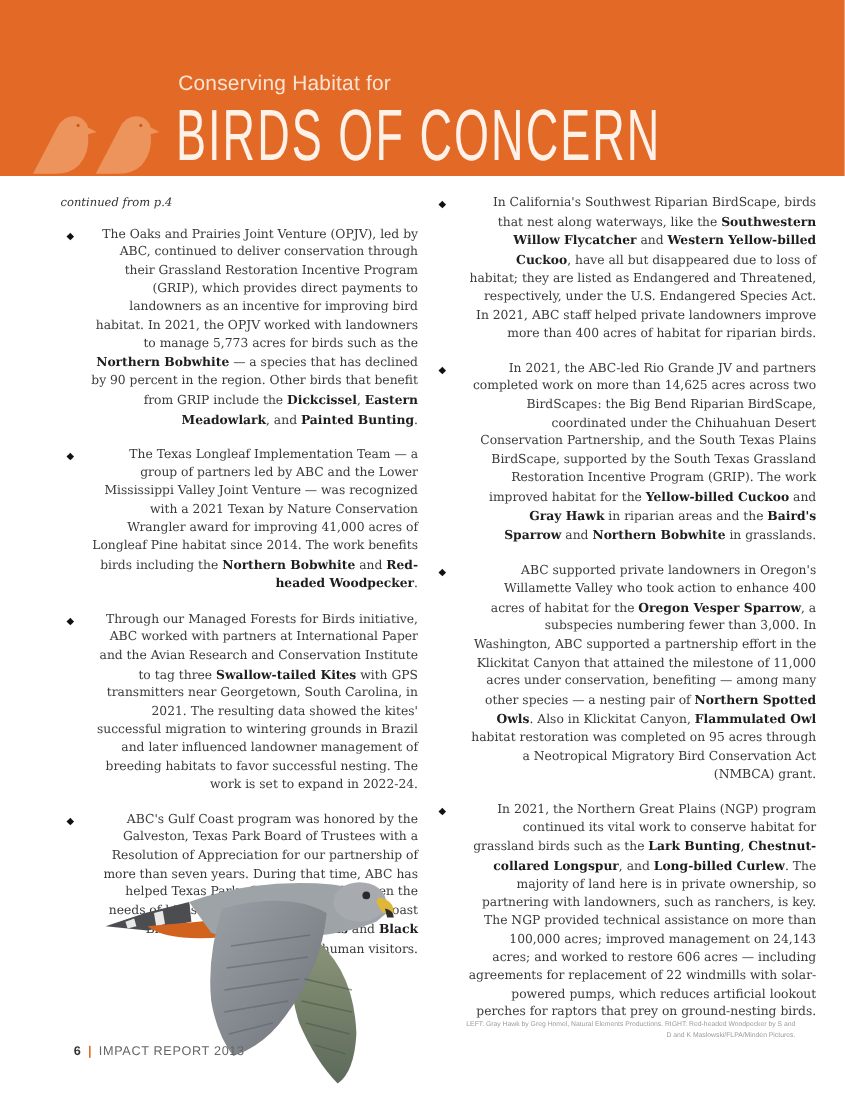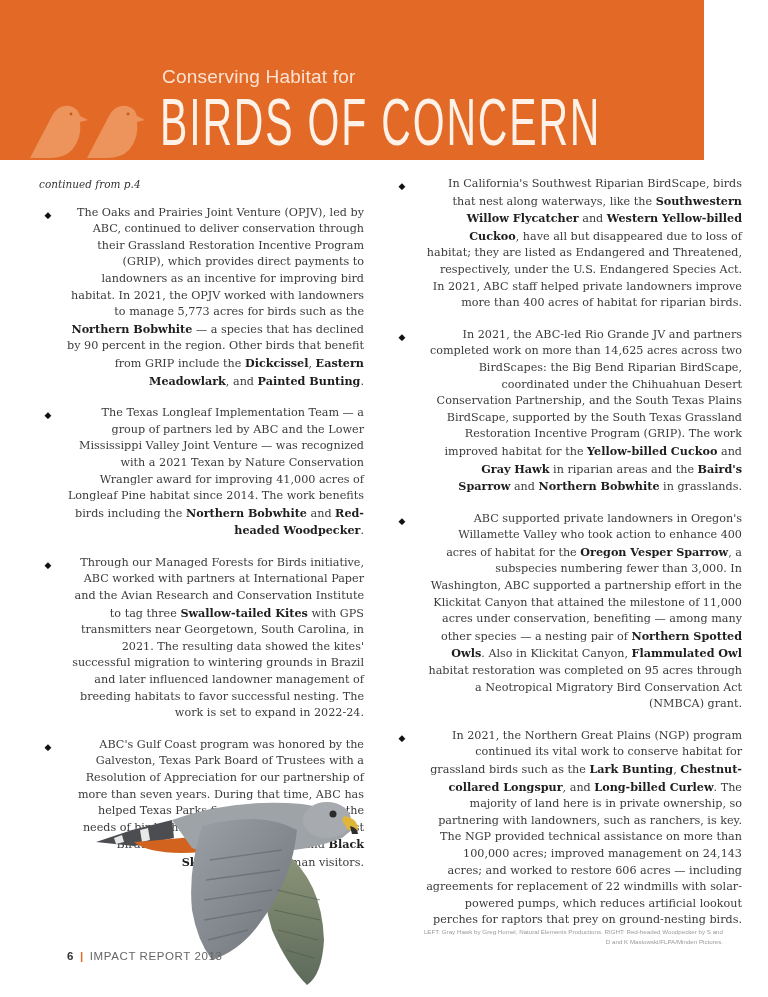--- a/index.html
+++ b/index.html
@@ -3,21 +3,21 @@
   <meta charset="utf-8">
   <style>
     html, body { margin: 0; padding: 0; }
     body {
       width: 768px; height: 997px; position: relative; overflow: hidden;
       background: #ffffff;
       font-family: "DejaVu Serif", "Liberation Serif", serif;
       color: #3b3b3b;
     }
     .banner {
-      position: absolute; left: 0; top: 0; width: 704px; height: 160px;
+      position: absolute; left: 0; top: 0; width: 768px; height: 160px;
       background: #e26a26;
       overflow: hidden;
     }
     .banner .subtitle {
       position: absolute; left: 162px; top: 66px;
       font-family: "Liberation Sans", "DejaVu Sans", sans-serif;
       font-size: 19px; color: #fbe3d3; letter-spacing: 0.2px;
     }
     .banner .title {
       position: absolute; left: 160px; top: 84px;
@@ -25,21 +25,21 @@
       font-size: 66px; line-height: 76px; color: #fdf1e8;
       font-weight: normal; letter-spacing: 3px;
       transform: scaleX(0.62); transform-origin: left top;
       white-space: nowrap;
       -webkit-text-stroke: 0px;
     }
     .bird-sil { position: absolute; top: 98px; }
     .bird-sil svg { display: block; }
 
     .col { position: absolute; font-size: 11.2px; line-height: 16.6px; }
-    .col-left { left: 14px; top: 176px; width: 350px; }
+    .col-left { left: 30px; top: 176px; width: 350px; }
     .col-right { left: 392px; top: 176px; width: 350px; }
 
     .continued {
       font-style: italic; font-size: 10.5px; color: #333;
       margin: 0 0 12px 25px;
     }
     .item { position: relative; padding-left: 41px; margin-bottom: 15px; }
     .item .bullet {
       position: absolute; left: 0; top: 2px; width: 12px; text-align: center;
       font-size: 9px; color: #111;

